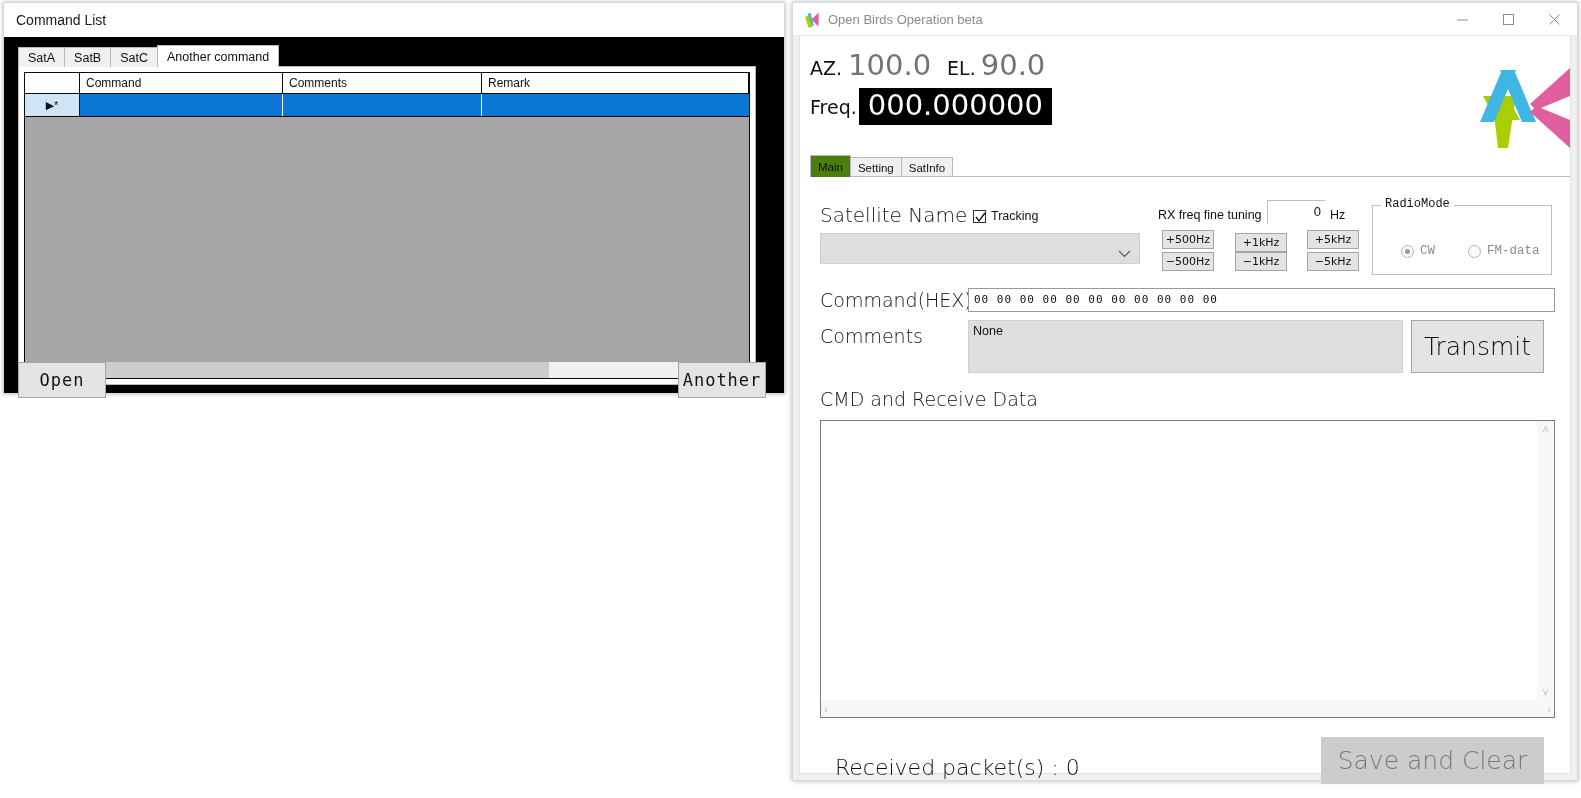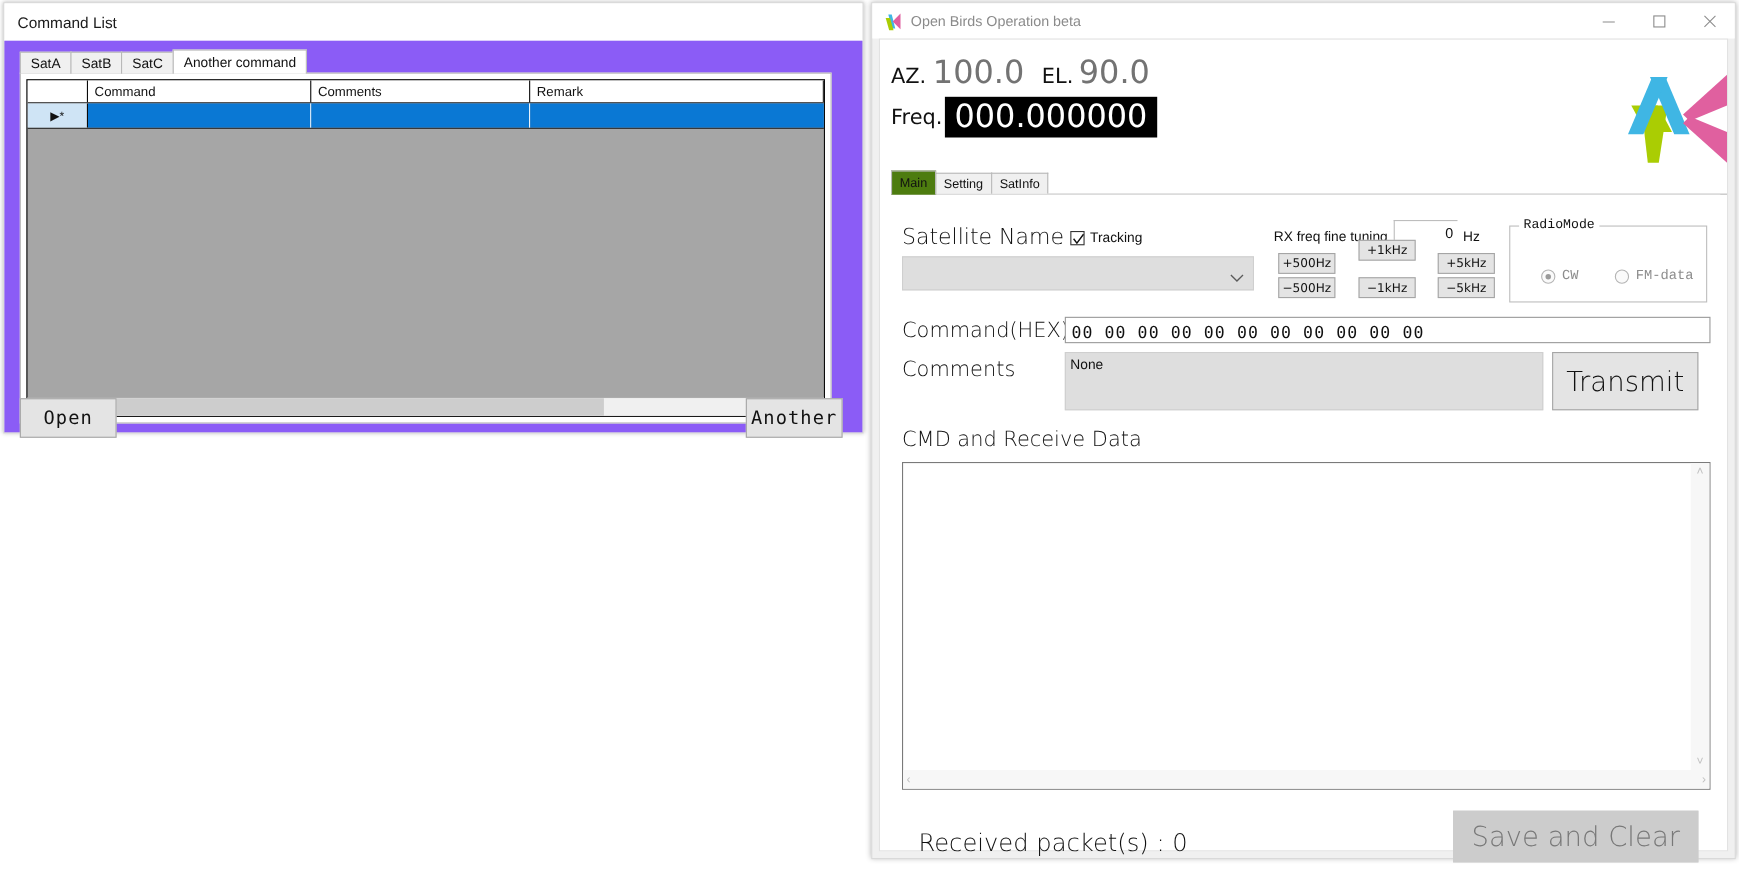--- a/index.html
+++ b/index.html
@@ -21,21 +21,21 @@
   }
   #cmdlist-titlebar {
     height: 34px; background: #ffffff;
     display: flex; align-items: center;
     padding-left: 12px;
     font-size: 14px; color: #1a1a1a;
     border-bottom: 1px solid #ffffff;
   }
   #cmdlist-body {
     position: absolute; left: 0; top: 34px; right: 0; bottom: 0;
-    background: #8b5cf6; padding: 8px 28px 0 14px;
+    background: #000000; padding: 8px 28px 0 14px;
   }
   .tabstrip {
     display: flex; align-items: flex-end; height: 22px;
     position: relative; z-index: 3;
   }
   .tabstrip .tab {
     font-size: 12.5px; color: #111;
     padding: 3px 9px 3px 9px;
     border: 1px solid #b8b8b8;
     border-bottom: none;
@@ -220,21 +220,21 @@
 
   .tunebtn {
     position: absolute; width: 52px; height: 19px;
     border: 1px solid #a5a5a5; background: #e4e4e4;
     font-size: 11px; color: #111;
     display: flex; align-items: center; justify-content: center;
     font-family: "DejaVu Sans", sans-serif;
   }
   #tb-p500 { left: 352px; top: 53px; }
   #tb-m500 { left: 352px; top: 75px; }
-  #tb-p1k  { left: 425px; top: 41px; }
+  #tb-p1k  { left: 425px; top: 56px; }
   #tb-m1k  { left: 425px; top: 75px; }
   #tb-p5k  { left: 497px; top: 53px; }
   #tb-m5k  { left: 497px; top: 75px; }
 
   #radiomode-group {
     position: absolute; left: 562px; top: 28px; width: 180px; height: 70px;
     border: 1px solid #bdbdbd;
     font-family: Liberation Mono, monospace;
   }
   #radiomode-legend {
@@ -252,21 +252,21 @@
     width: 5px; height: 5px; border-radius: 50%; background: #9a9a9a;
   }
   .radio-text { font-size: 12.5px; color: #8d8d8d; }
   #radio-cw { left: 28px; top: 38px; }
   #radio-fm { left: 95px; top: 38px; }
 
   #cmdhex-label { position: absolute; left: 10px; top: 112px; font-size: 19px; }
   #cmdhex-input {
     position: absolute; left: 158px; top: 111px; right: 9px; height: 24px;
     border: 1px solid #999; background: #ffffff;
-    font-size: 15px; color: #111;
+    font-size: 11px; color: #111;
     padding: 4px 0 0 5px;
     font-family: "DejaVu Sans Mono", monospace;
     letter-spacing: 1px;
     overflow: hidden; white-space: nowrap;
   }
 
   #comments-label { position: absolute; left: 10px; top: 148px; font-size: 19px; }
   #comments-box {
     position: absolute; left: 158px; top: 143px; width: 435px; height: 53px;
     background: #dedede; border: 1px solid #cfcfcf;

